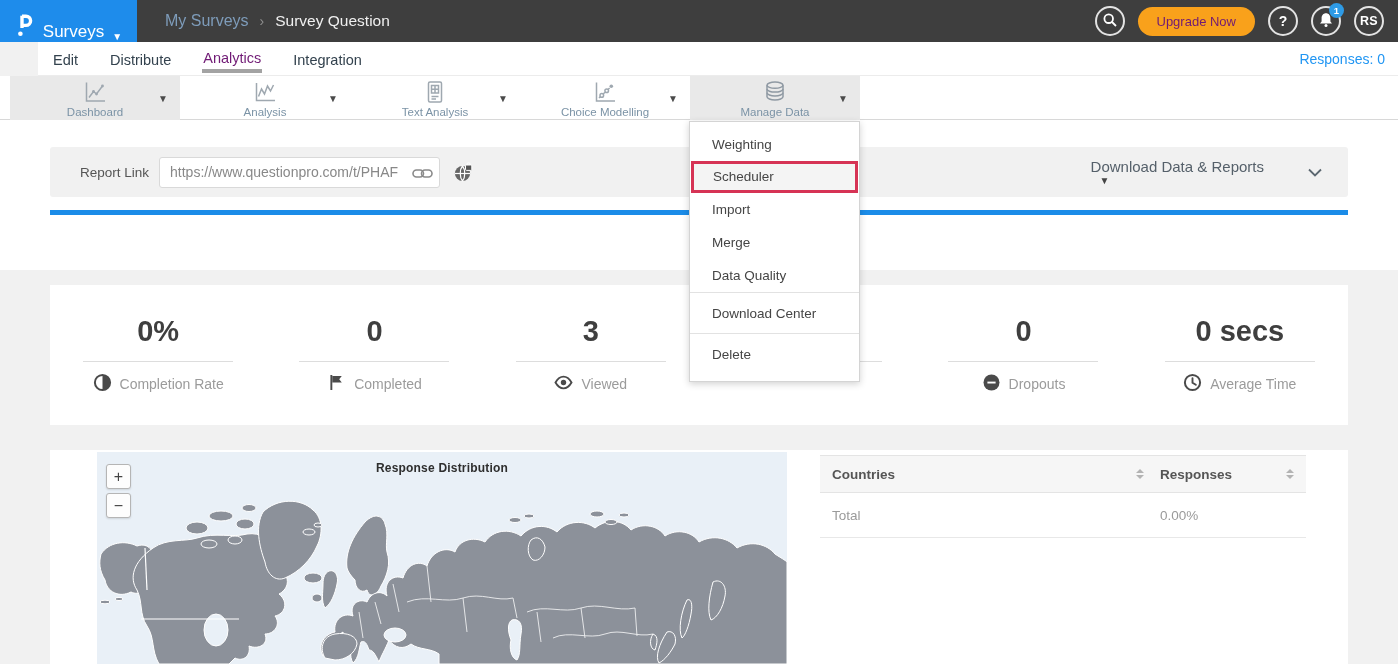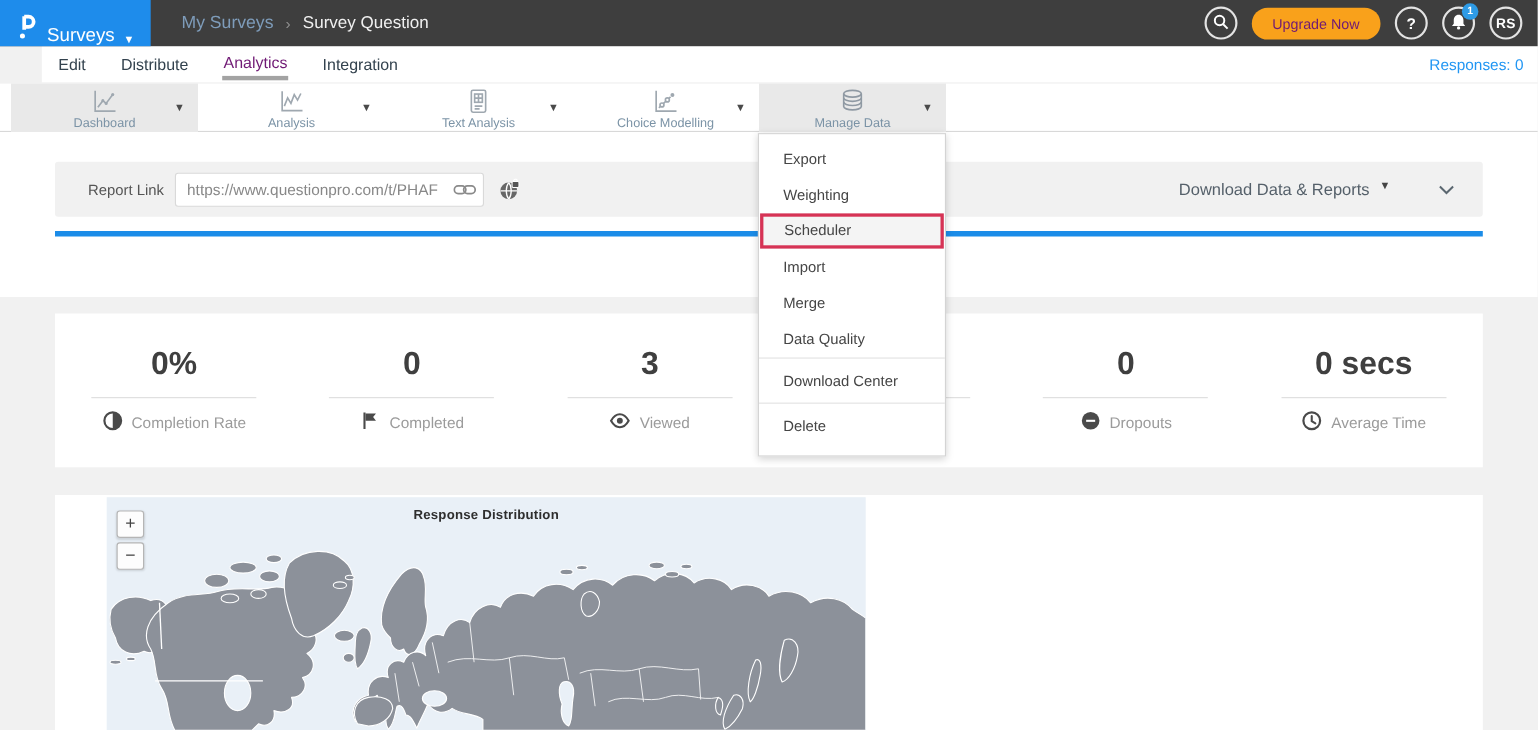--- a/index.html
+++ b/index.html
@@ -36,21 +36,21 @@
   .tab svg { display:block; }
 
   
   .report-zone { height:90px; background:#fff; position:relative; }
   .report-bar { position:absolute; left:50px; right:50px; top:27px; height:50px; background:#f1f1f1; border-radius:3px; display:flex; align-items:center; }
   .report-label { margin-left:30px; font-size:13.5px; color:#555; }
   .url-wrap { position:relative; margin-left:10px; }
   .url-input { width:281px; height:31px; background:#fff; border:1px solid #d9d9d9; border-radius:3px; padding:0 32px 0 10px; font-size:14px; color:#888; font-family:"Liberation Sans",sans-serif; }
   .link-icon { position:absolute; right:7px; top:9px; cursor:pointer; }
   .globe-btn { margin-left:13px; background:none; border:none; cursor:pointer; padding:0; line-height:0; }
-  .dl-group { margin-left:auto; display:flex; cursor:pointer; }
+  .dl-group { margin-left:auto; display:flex; cursor:pointer;flex-direction:column; }
   .dl-label { font-size:15px; color:#55606a; }
   .dl-caret { color:#444; font-size:10px; margin-left:9px; }
   .collapse-btn { margin-left:42px; margin-right:24px; background:none; border:none; cursor:pointer; padding:0; line-height:0; }
 
   
   .title-band { height:60px; background:#fff; position:relative; }
   .blue-line { position:absolute; left:50px; width:1298px; top:0; height:5px; background:#1b8ce8; }
   .page-title { position:absolute; left:66px; top:16px; font-size:26px; font-weight:500; color:#2d9bf0; }
 
   .gap-a { height:15px; background:#f1f1f1; }
@@ -388,24 +388,45 @@
         <path d="M440 160 L444 190 M484 156 L488 186 M538 156 L540 184"></path>
         <path d="M456 186 C472 178 492 188 508 182 C524 176 540 186 556 182"></path>
         <path d="M262 160 L266 186 M278 150 L284 172 M296 132 L302 160"></path>
       </g>
     </svg>
     <div class="map-title">Response Distribution</div>
     <button class="zoom-btn zoom-in">+</button>
     <button class="zoom-btn zoom-out">−</button>
   </div>
 
+  <div class="countries-table">
+    <div class="tbl-header">
+      <div class="th-countries">
+        <span>Countries</span>
+        <span class="sort-icon">
+            <i class="sort-up"></i>
+            <i class="sort-down"></i>
+          </span>
+      </div>
+      <div class="th-responses">
+        <span>Responses</span>
+        <span class="sort-icon">
+            <i class="sort-up"></i>
+            <i class="sort-down"></i>
+          </span>
+      </div>
+    </div>
+    <div class="tbl-row">
+      <span class="td-country">Total</span>
+      <span class="td-responses">0.00%</span>
+    </div>
+  </div>
 </div>
 
 <div class="dropdown-menu">
-  <div class="menu-item">Export</div>
   <div class="menu-item">Weighting</div>
   <div class="menu-item highlighted">Scheduler</div>
   <div class="menu-item">Import</div>
   <div class="menu-item">Merge</div>
   <div class="menu-item">Data Quality</div>
   <div class="menu-item sep">Download Center</div>
   <div class="menu-item sep">Delete</div>
 </div>
 
 </body></html>

